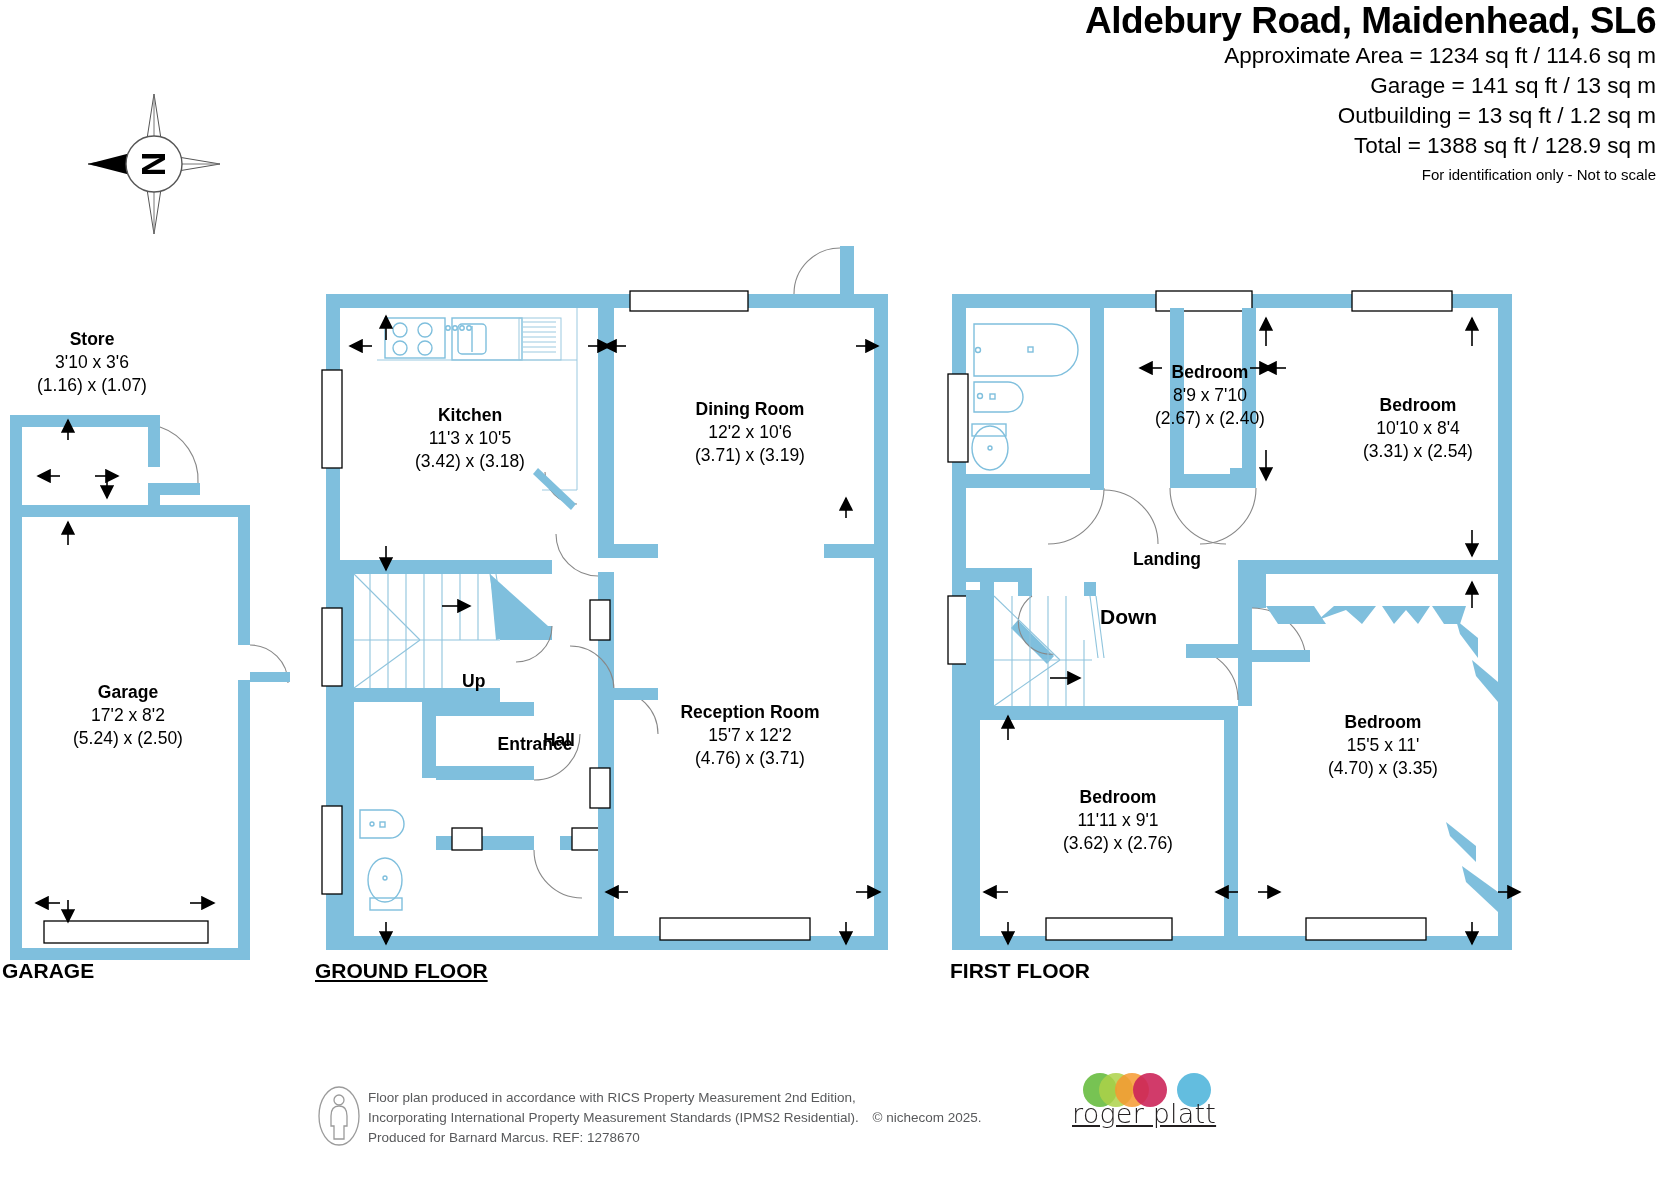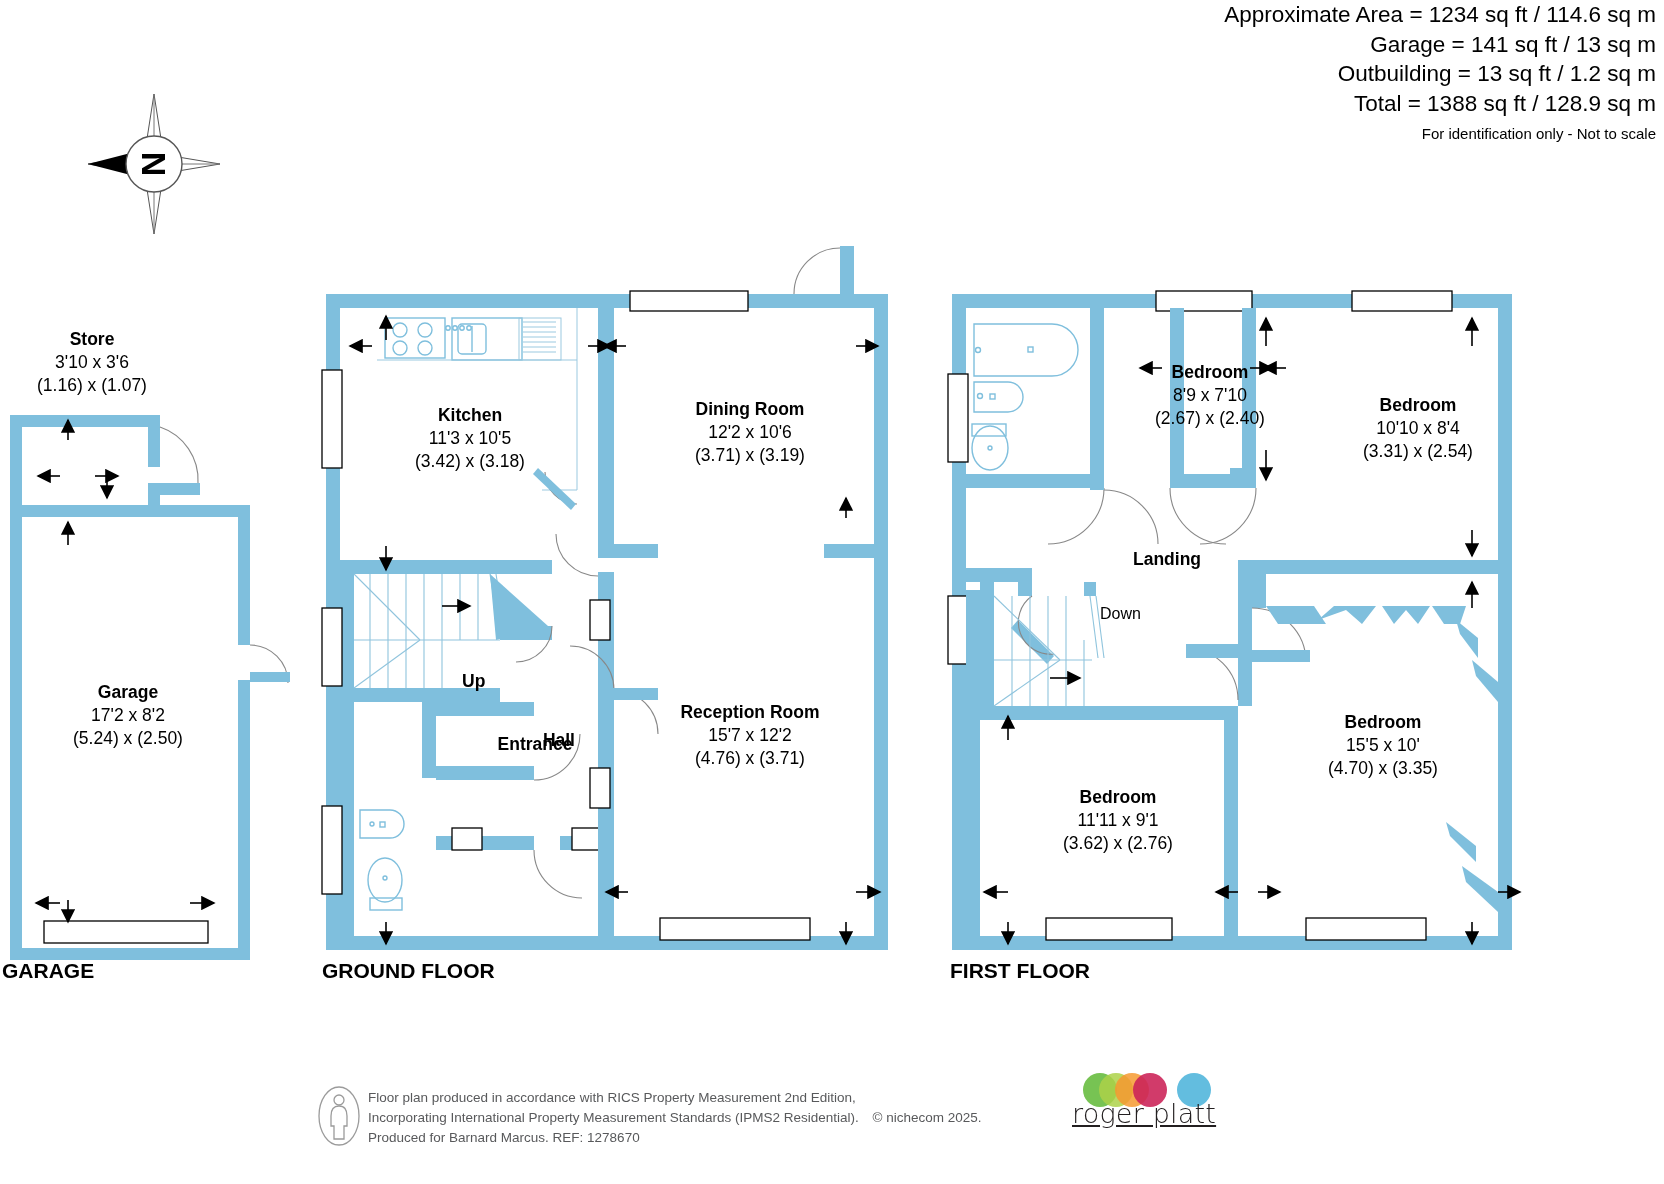--- a/index.html
+++ b/index.html
@@ -40,20 +40,21 @@
   
   #logo{position:absolute;left:1074px;top:1048px;width:160px;height:90px;}
   #logo-text{position:absolute;left:1072px;top:1098px;font-size:27px;
              color:#231f20;letter-spacing:0.2px;font-family:"DejaVu Sans",sans-serif;
              font-weight:300;white-space:nowrap;text-decoration:underline;}
 </style>
 </head>
 <body>
 
 <div id="header">
+  <div id="title">Aldebury Road, Maidenhead, SL6</div>
   <div class="area-line">Approximate Area = 1234 sq ft / 114.6 sq m</div>
   <div class="area-line">Garage = 141 sq ft / 13 sq m</div>
   <div class="area-line">Outbuilding = 13 sq ft / 1.2 sq m</div>
   <div class="area-line">Total = 1388 sq ft / 128.9 sq m</div>
   <div id="notscale">For identification only - Not to scale</div>
 </div>
 
 <div id="compass" class="abs">
   <svg width="140" height="152" viewBox="0 0 140 152">
 
@@ -395,38 +396,38 @@
 </div>
 
 <div class="room" style="left:1333px;top:394px;width:170px;">
   <div class="rname">Bedroom</div>
   <div class="rdim">10'10 x 8'4</div>
   <div class="rdim">(3.31) x (2.54)</div>
 </div>
 
 <div class="room" style="left:1298px;top:711px;width:170px;">
   <div class="rname">Bedroom</div>
-  <div class="rdim">15'5 x 10'</div>
+  <div class="rdim">15'5 x 11'</div>
   <div class="rdim">(4.70) x (3.35)</div>
 </div>
 
 <div class="room" style="left:1028px;top:786px;width:180px;">
   <div class="rname">Bedroom</div>
   <div class="rdim">11'11 x 9'1</div>
   <div class="rdim">(3.62) x (2.76)</div>
 </div>
 
 <div class="small-note" style="left:495px;top:734px;text-align:center;width:80px;">Entrance</div>
 <div class="small-note" style="left:495px;top:730px;text-align:right;width:80px;">Hall</div>
 <div class="small-note" style="left:462px;top:671px;">Up</div>
 <div class="small-note" style="left:1133px;top:549px;">Landing</div>
-<div class="small-note" style="left:1100px;top:605px;font-weight:normal;font-size:16px;">Down</div>
+<div class="small-note" style="left:1100px;top:605px;font-weight:bold;font-size:21px;">Down</div>
 
 <div class="floorcap" style="left:2px;top:959px;">GARAGE</div>
-<div class="floorcap" style="left:322px;top:959px;">GROUND FLOOR</div>
+<div class="floorcap" style="left:315px;top:959px;text-decoration:underline;">GROUND FLOOR</div>
 <div class="floorcap" style="left:950px;top:959px;">FIRST FLOOR</div>
 
 <svg id="person-icon" viewBox="0 0 48 62">
   <ellipse cx="24" cy="31" rx="20" ry="29" fill="none" stroke="#9b9b9b" stroke-width="1.3"></ellipse>
   <circle cx="24" cy="15" r="5" fill="none" stroke="#9b9b9b" stroke-width="1.3"></circle>
   <path d="M24 21 q-8 0 -8 10 v10 h3 v13 h10 v-13 h3 v-10 q0 -10 -8 -10 Z" fill="none" stroke="#9b9b9b" stroke-width="1.3"></path>
 </svg>
 
 <div id="footer-text">
   <div class="ln">Floor plan produced in accordance with RICS Property Measurement 2nd Edition,</div>

